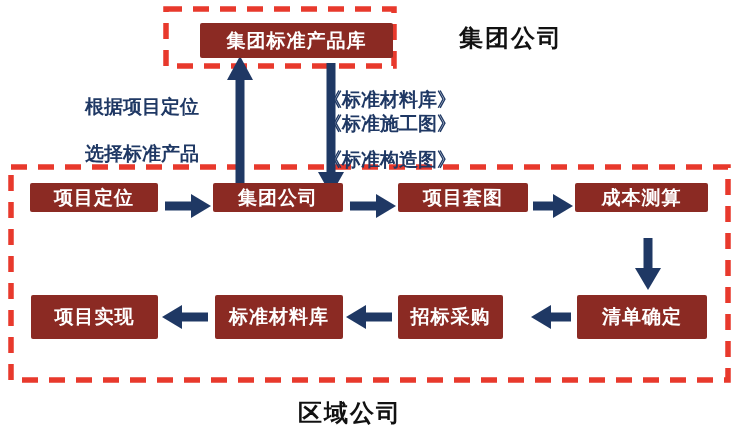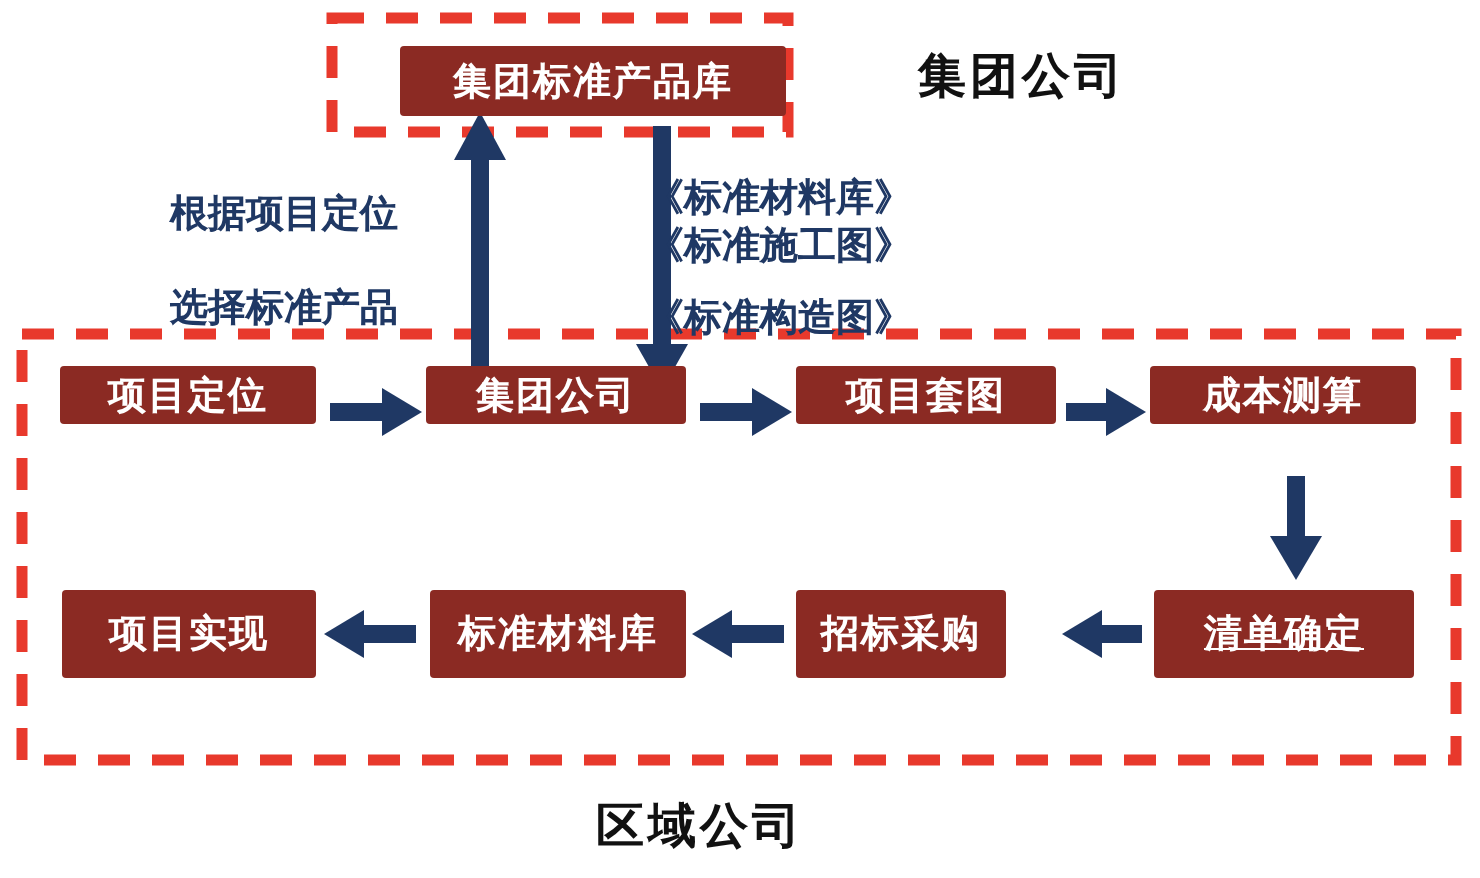--- a/index.html
+++ b/index.html
@@ -132,15 +132,15 @@
   <div class="note note-right" style="left:323px; top:148px;">《标准构造图》</div>
 
   <div class="node" style="left:30px; top:183px; width:128px;">项目定位</div>
   <div class="node" style="left:213px; top:183px; width:130px;">集团公司</div>
   <div class="node" style="left:398px; top:183px; width:130px;">项目套图</div>
   <div class="node" style="left:575px; top:183px; width:133px;">成本测算</div>
 
   <div class="node" style="left:31px; top:295px; width:127px; height:44px;">项目实现</div>
   <div class="node" style="left:215px; top:295px; width:128px; height:44px;">标准材料库</div>
   <div class="node" style="left:398px; top:295px; width:105px; height:44px;">招标采购</div>
-  <div class="node" style="left:577px; top:295px; width:130px; height:44px;text-decoration:underline;">清单确定</div>
+  <div class="node" style="left:577px; top:295px; width:130px; height:44px;">清单确定</div>
 
 </div>
 
 </body></html>

